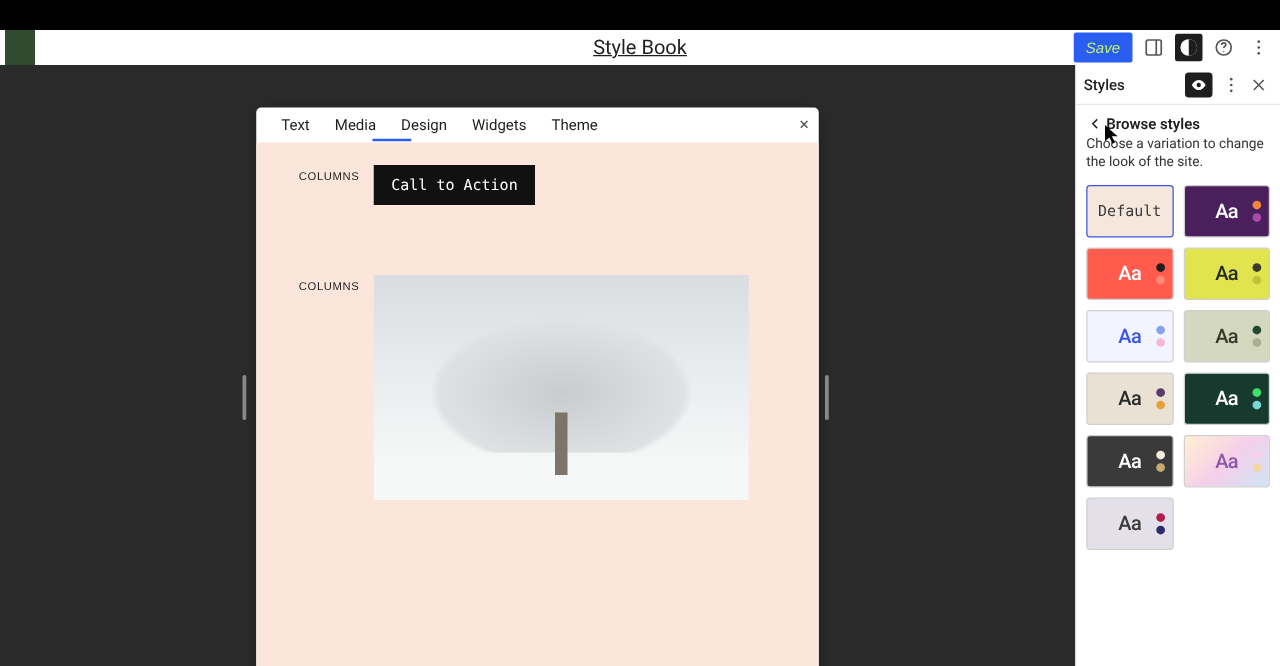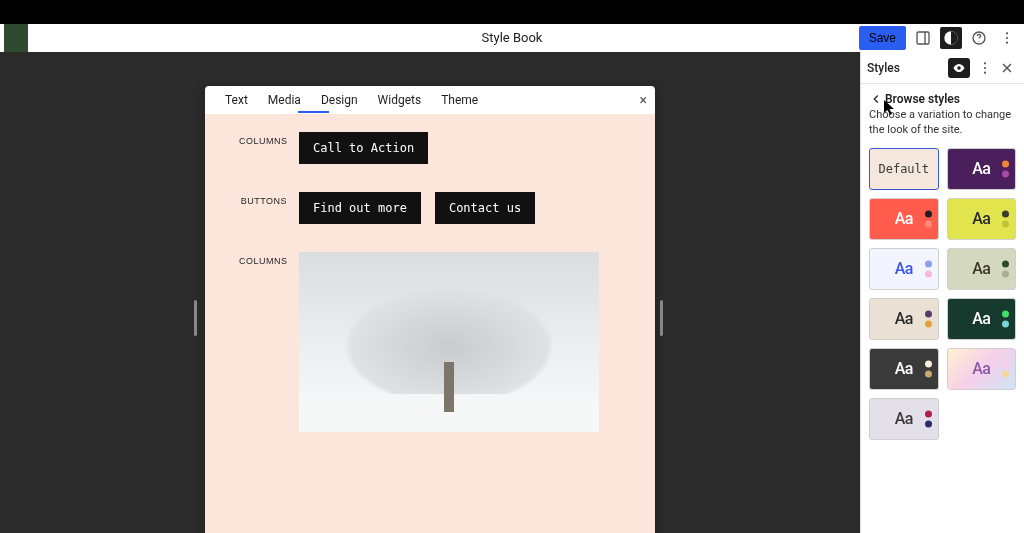--- a/index.html
+++ b/index.html
@@ -31,39 +31,41 @@
     left: 4px; top: 24px;
     width: 24px; height: 28px;
     background: #2f4a2f;
     z-index: 6;
   }
   .topbar-title {
     position: absolute;
     left: 0; right: 0;
     text-align: center;
     line-height: 28px;
-    font-size: 13px;
+    font-size: 16px;
     color: #1e1e1e;
+    text-decoration: underline;
   }
   .topbar-right {
     position: absolute;
     right: 6px; top: 0;
     height: 28px;
     display: flex;
     align-items: center;
     gap: 6px;
   }
   .save-btn {
     background: #2a5ef2;
-    color: #000000;
+    color: #bef264;
     border: none;
     padding: 5px 10px;
     font-size: 12px;
     border-radius: 2px;
     cursor: pointer;
+    font-style: italic;
   }
   .icon-btn {
     width: 22px; height: 22px;
     display: flex;
     align-items: center;
     justify-content: center;
     cursor: pointer;
     border-radius: 2px;
   }
   .icon-btn.dark { background: #1e1e1e; color: #fff; }
@@ -342,27 +344,20 @@
 
     <div class="block-row">
       <div class="block-label">COLUMNS</div>
       <div class="block-content">
         <button class="demo-btn">Call to Action</button>
       </div>
     </div>
 
     <div class="row-gap"></div>
 
-    <div class="block-row">
-      <div class="block-label">BUTTONS</div>
-      <div class="block-content two-btns">
-        <button class="demo-btn">Find out more</button>
-        <button class="demo-btn">Contact us</button>
-      </div>
-    </div>
 
     <div class="row-gap"></div>
 
     <div class="block-row">
       <div class="block-label">COLUMNS</div>
       <div class="block-content">
         <div class="col-image">
           <div class="tree-canopy"></div>
           <div class="tree-trunk"></div>
         </div>

